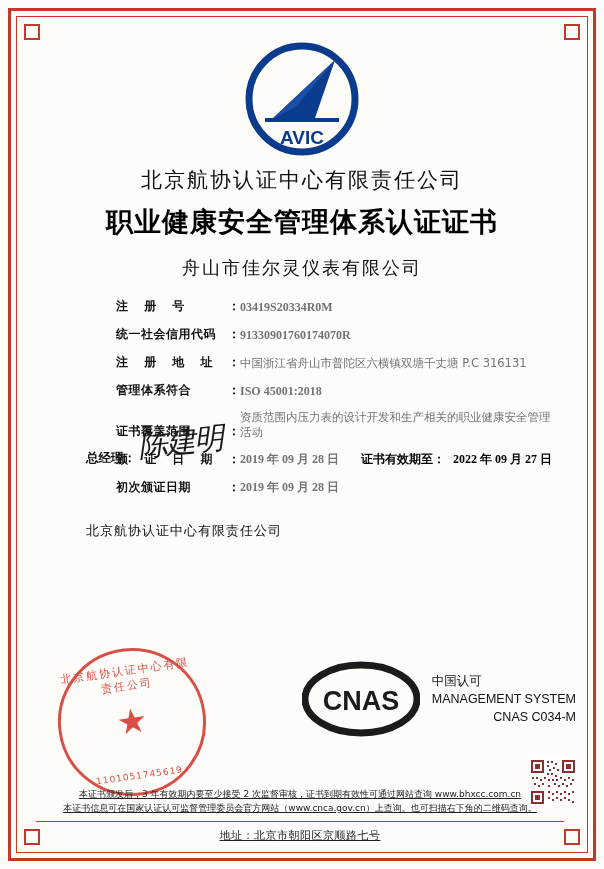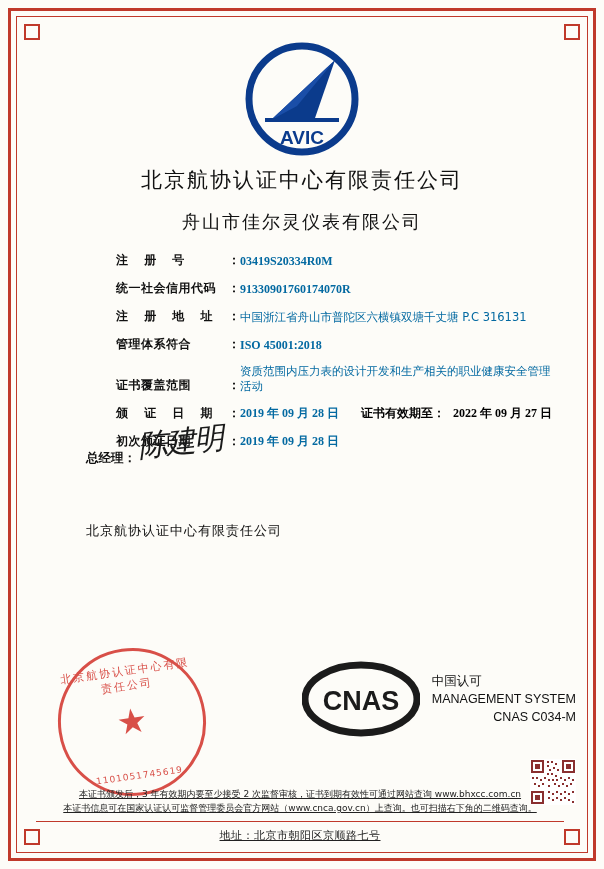--- a/index.html
+++ b/index.html
@@ -122,21 +122,21 @@
   }
   .row .colon {
     width: 12px;
     flex: 0 0 12px;
     font-weight: bold;
   }
   .row .value {
     font-family: "Liberation Serif", serif;
     font-weight: bold;
     font-size: 12px;
-    color: #0369a1;
+    color: #737373;
   }
   .row .value.cjk {
     font-family: "DejaVu Sans", sans-serif;
     font-weight: normal;
     font-size: 11.5px;
   }
   .row .value2-label {
     font-family: "DejaVu Sans", sans-serif;
     font-weight: bold;
     font-size: 12px;
@@ -311,20 +311,21 @@
         <circle cx="75" cy="59" r="53" fill="none" stroke="#0b3b8c" stroke-width="7"></circle>
         <path d="M30 59 A45 45 0 0 0 120 59" fill="none" stroke="#ffffff" stroke-width="0"></path>
         <path d="M44 80 L108 20 L88 78 Z" fill="#0b3b8c"></path>
         <path d="M44 80 L108 20 L70 66 Z" fill="#1a4ea8"></path>
         <rect x="38" y="78" width="74" height="4" fill="#0b3b8c"></rect>
         <text class="logo-text" x="75" y="104" text-anchor="middle" font-size="19">AVIC</text>
       </svg>
     </div>
 
     <div class="org-name">北京航协认证中心有限责任公司</div>
+    <div class="cert-title">职业健康安全管理体系认证证书</div>
     <div class="company-name">舟山市佳尔灵仪表有限公司</div>
 
     <div class="fields">
 
       <div class="row">
         <span class="label spaced">注 册 号</span>
         <span class="colon">：</span>
         <span class="value">03419S20334R0M</span>
       </div>
 

